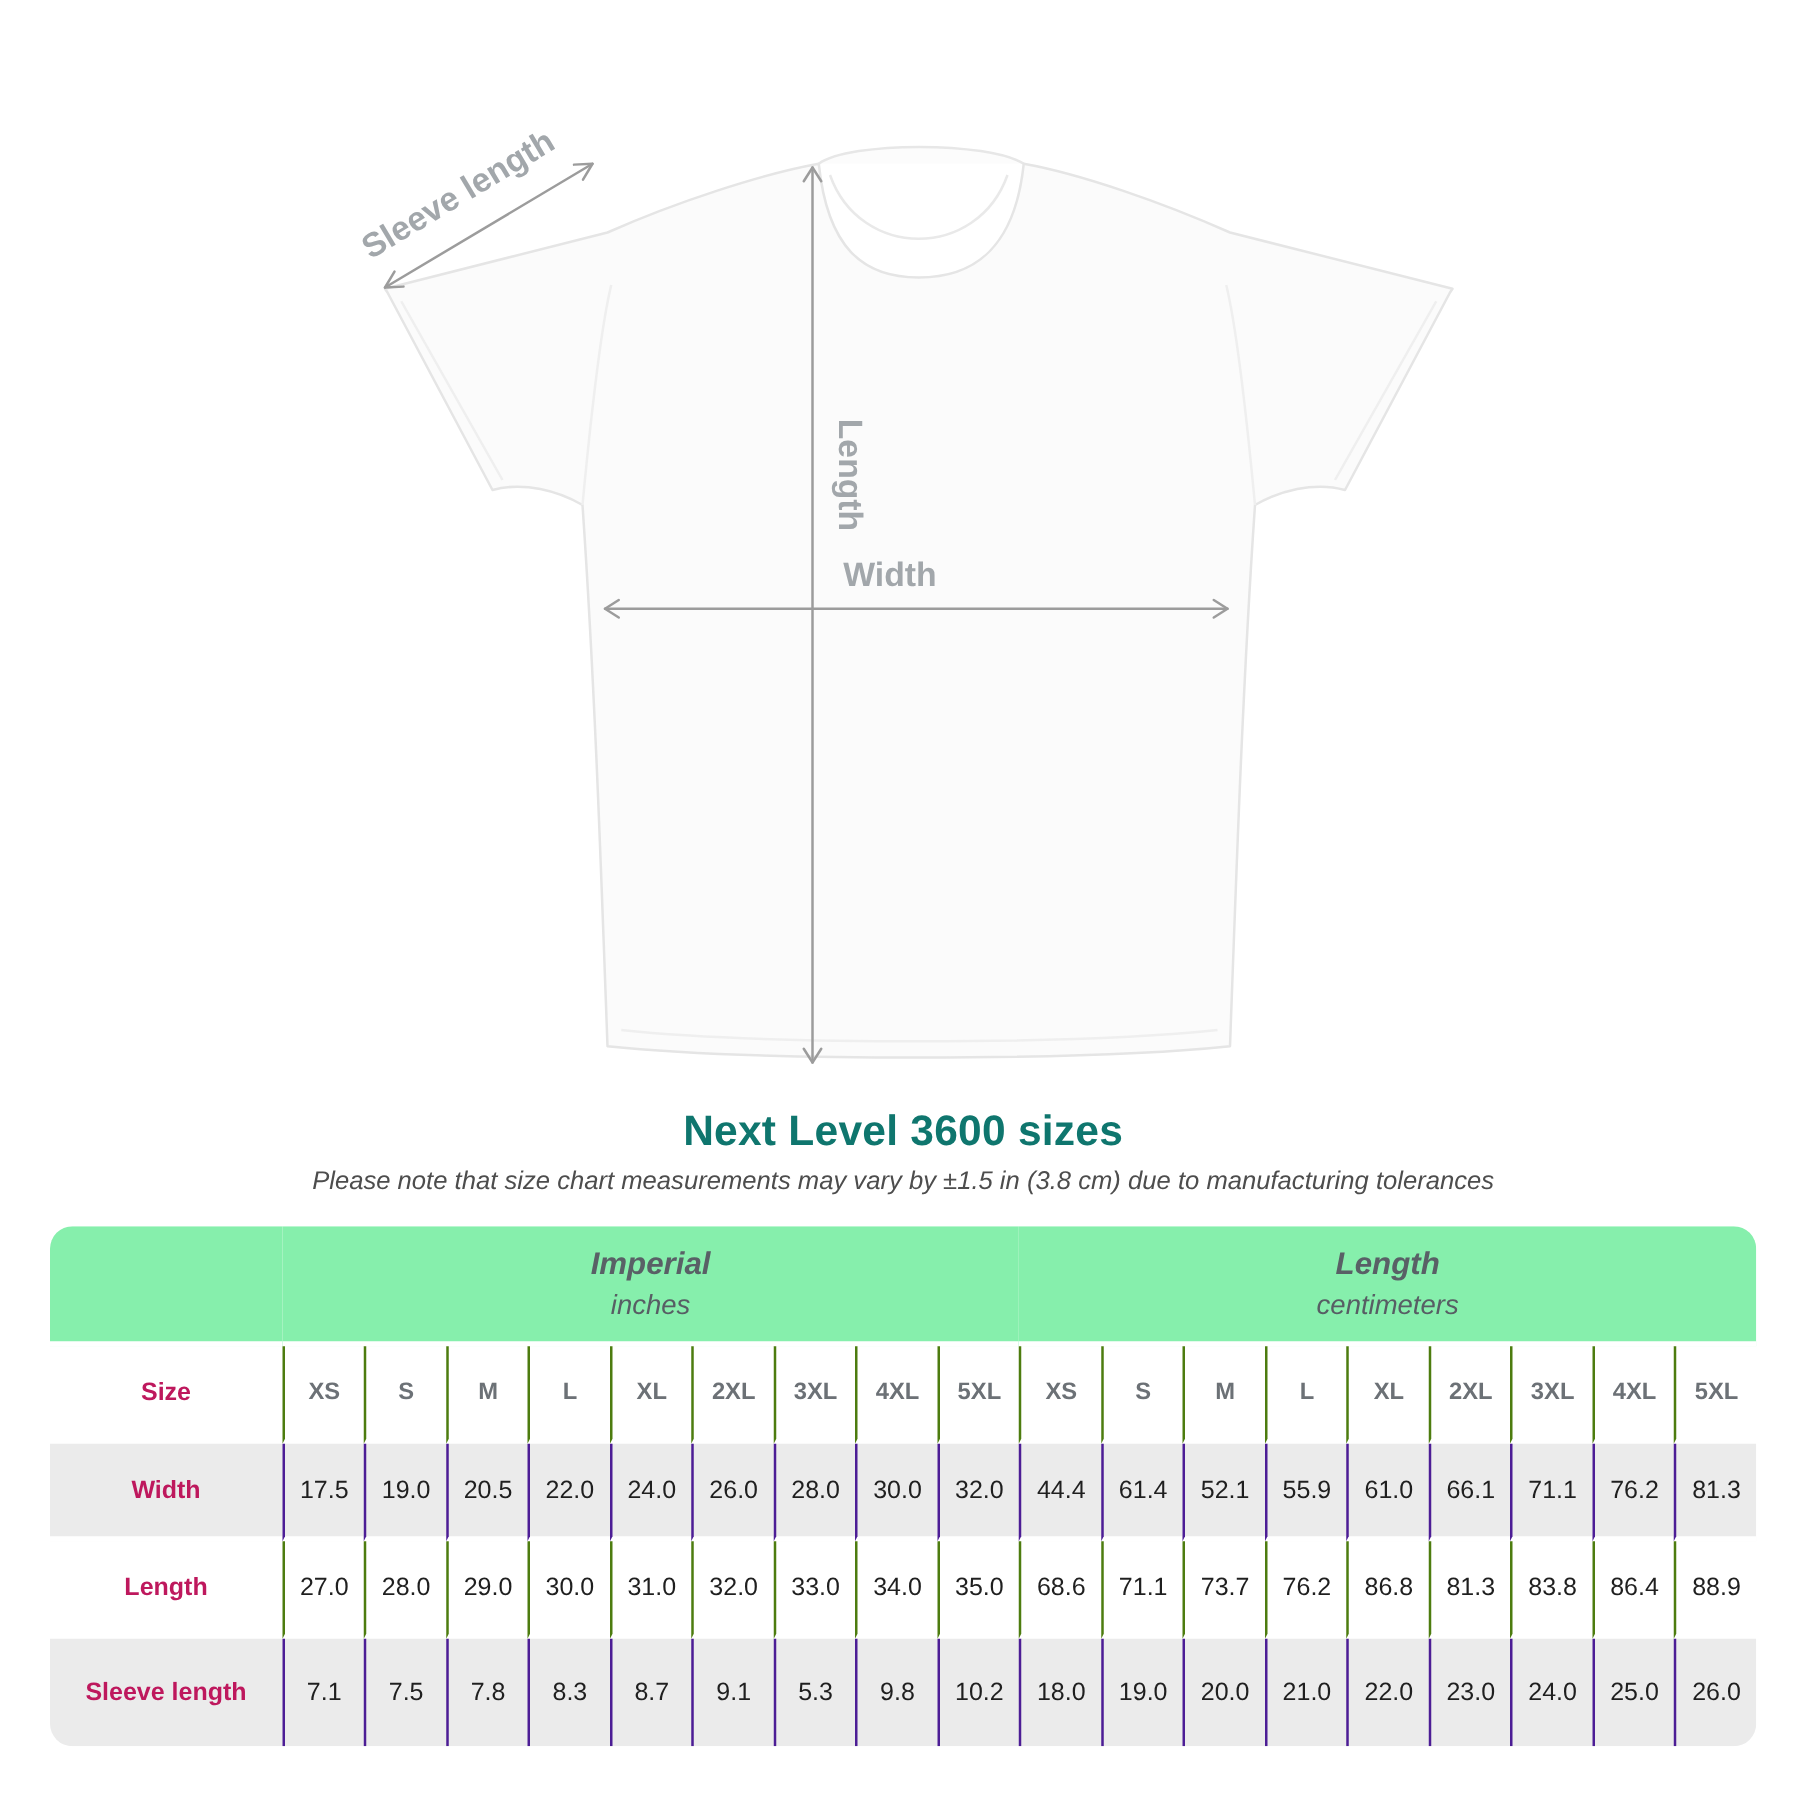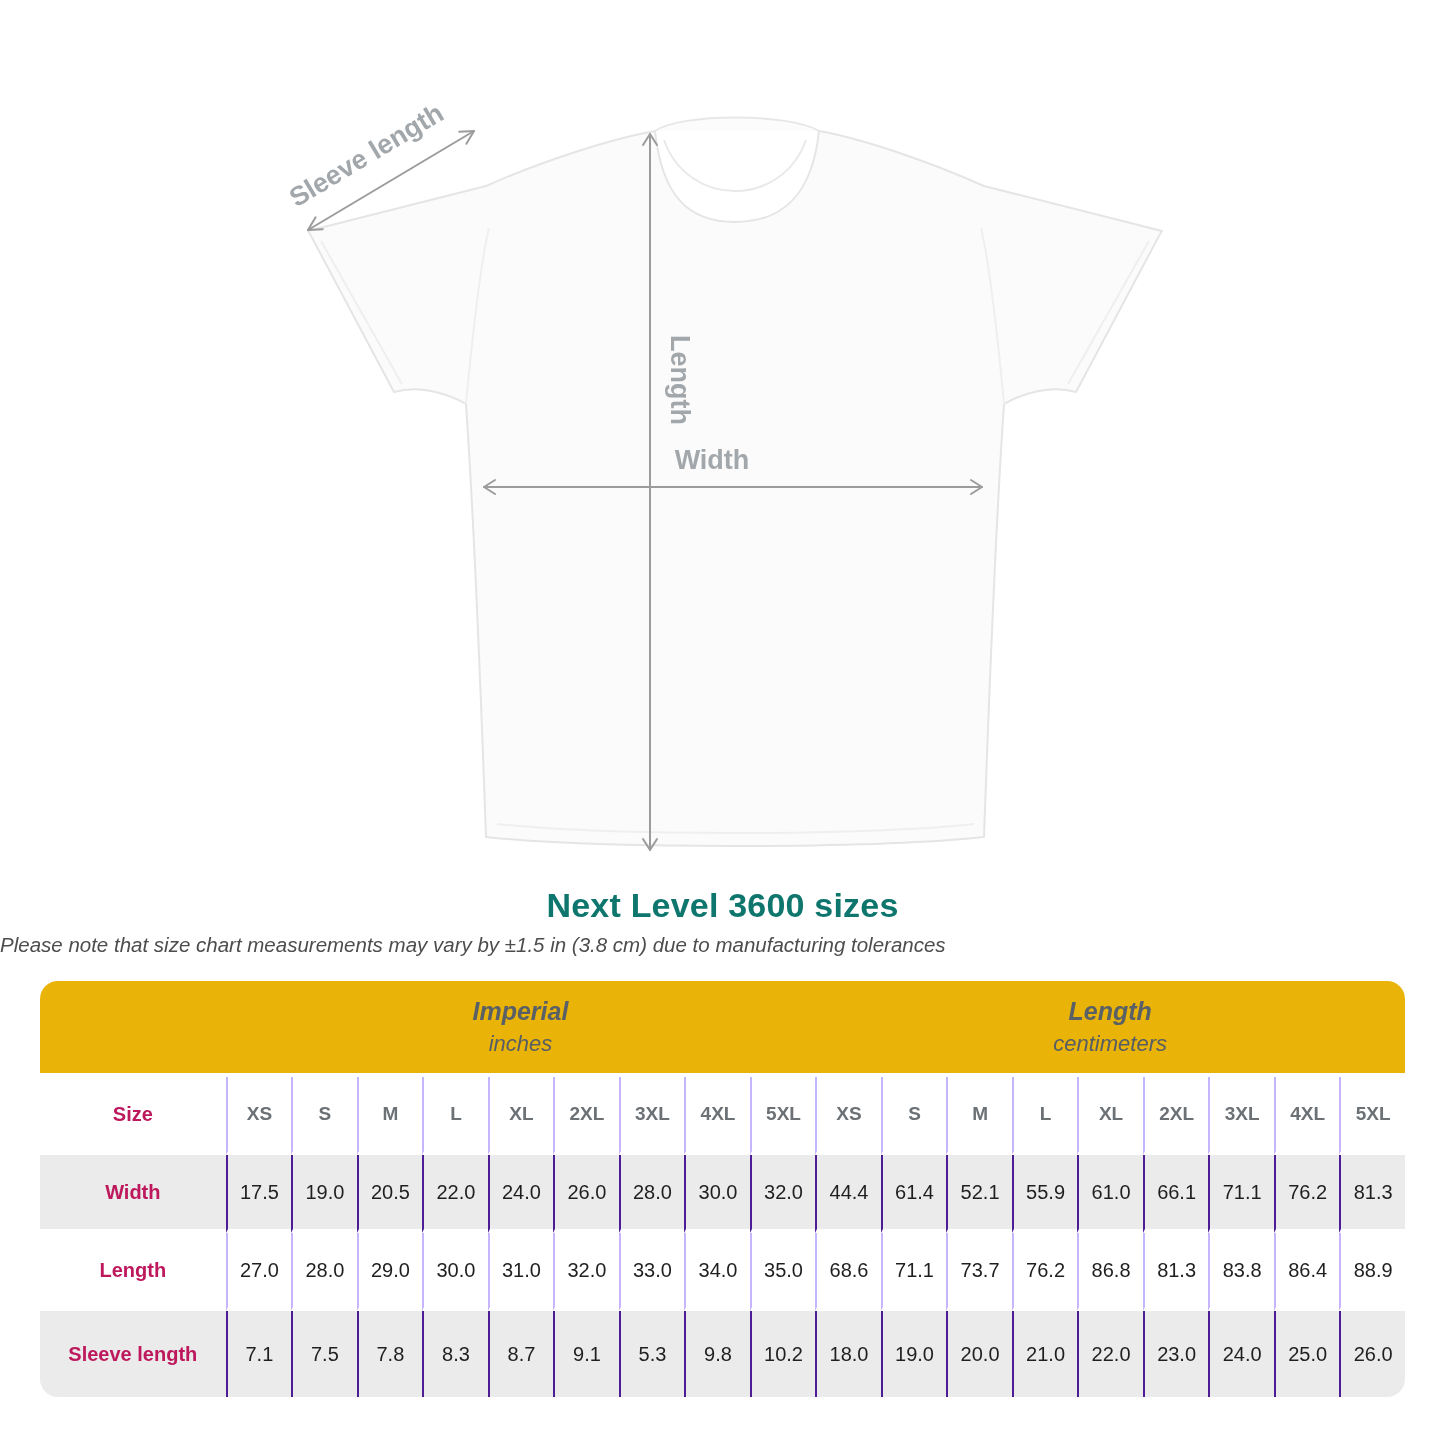--- a/index.html
+++ b/index.html
@@ -9,39 +9,39 @@
     font-family:"Liberation Sans", sans-serif; margin:0 auto; position:relative;
   }
   .diagram-wrap { width:1445px; height:872px; }
   .diagram-wrap svg { display:block; }
 
   .title {
     margin:14px 0 8px; text-align:center;
     font-size:34px; font-weight:bold; color:#0f766e; letter-spacing:0.2px;
   }
   .subtitle {
-    margin:0 0 24px; text-align:left;
+    margin:0 0 24px; text-align:center;
     font-size:20.5px; font-style:italic; color:#4d4d4d;
   }
 
   .table-wrap { margin:0 40px; border-radius:18px; overflow:hidden; }
   table.size-table {
     width:100%; border-collapse:separate; border-spacing:0; table-layout:fixed;
   }
   .size-table td { text-align:center; vertical-align:middle; padding:0; }
 
-  tr.band td { background:#eab308; height:96px; border-bottom:4px solid #fff; }
+  tr.band td { background:#86efac; height:96px; border-bottom:4px solid #fff; }
   .g-name { display:block; font-weight:bold; font-style:italic; font-size:25px; color:#596066; margin-bottom:5px; }
   .g-unit { display:block; font-style:italic; font-size:22px; color:#575e64; }
 
   tr.r td { height:78px; border-bottom:4px solid #fff; }
   tr.last td { border-bottom:none; height:86px; }
 
   tr.row-white td { background:#ffffff; }
-  tr.row-white td + td { border-left:2px solid #c4b5fd; }
+  tr.row-white td + td { border-left:2px solid #4d7c0f; }
   tr.row-gray td { background:#ebebeb; }
   tr.row-gray td + td { border-left:2px solid #4c1d95; }
 
   td.lbl { font-weight:bold; font-size:20px; color:#be185d; }
   td.sz  { font-weight:bold; font-size:19px; color:#6c7176; }
   td.val { font-size:20px; color:#1f1f1f; }
 </style>
 </head>
 <body>
 

